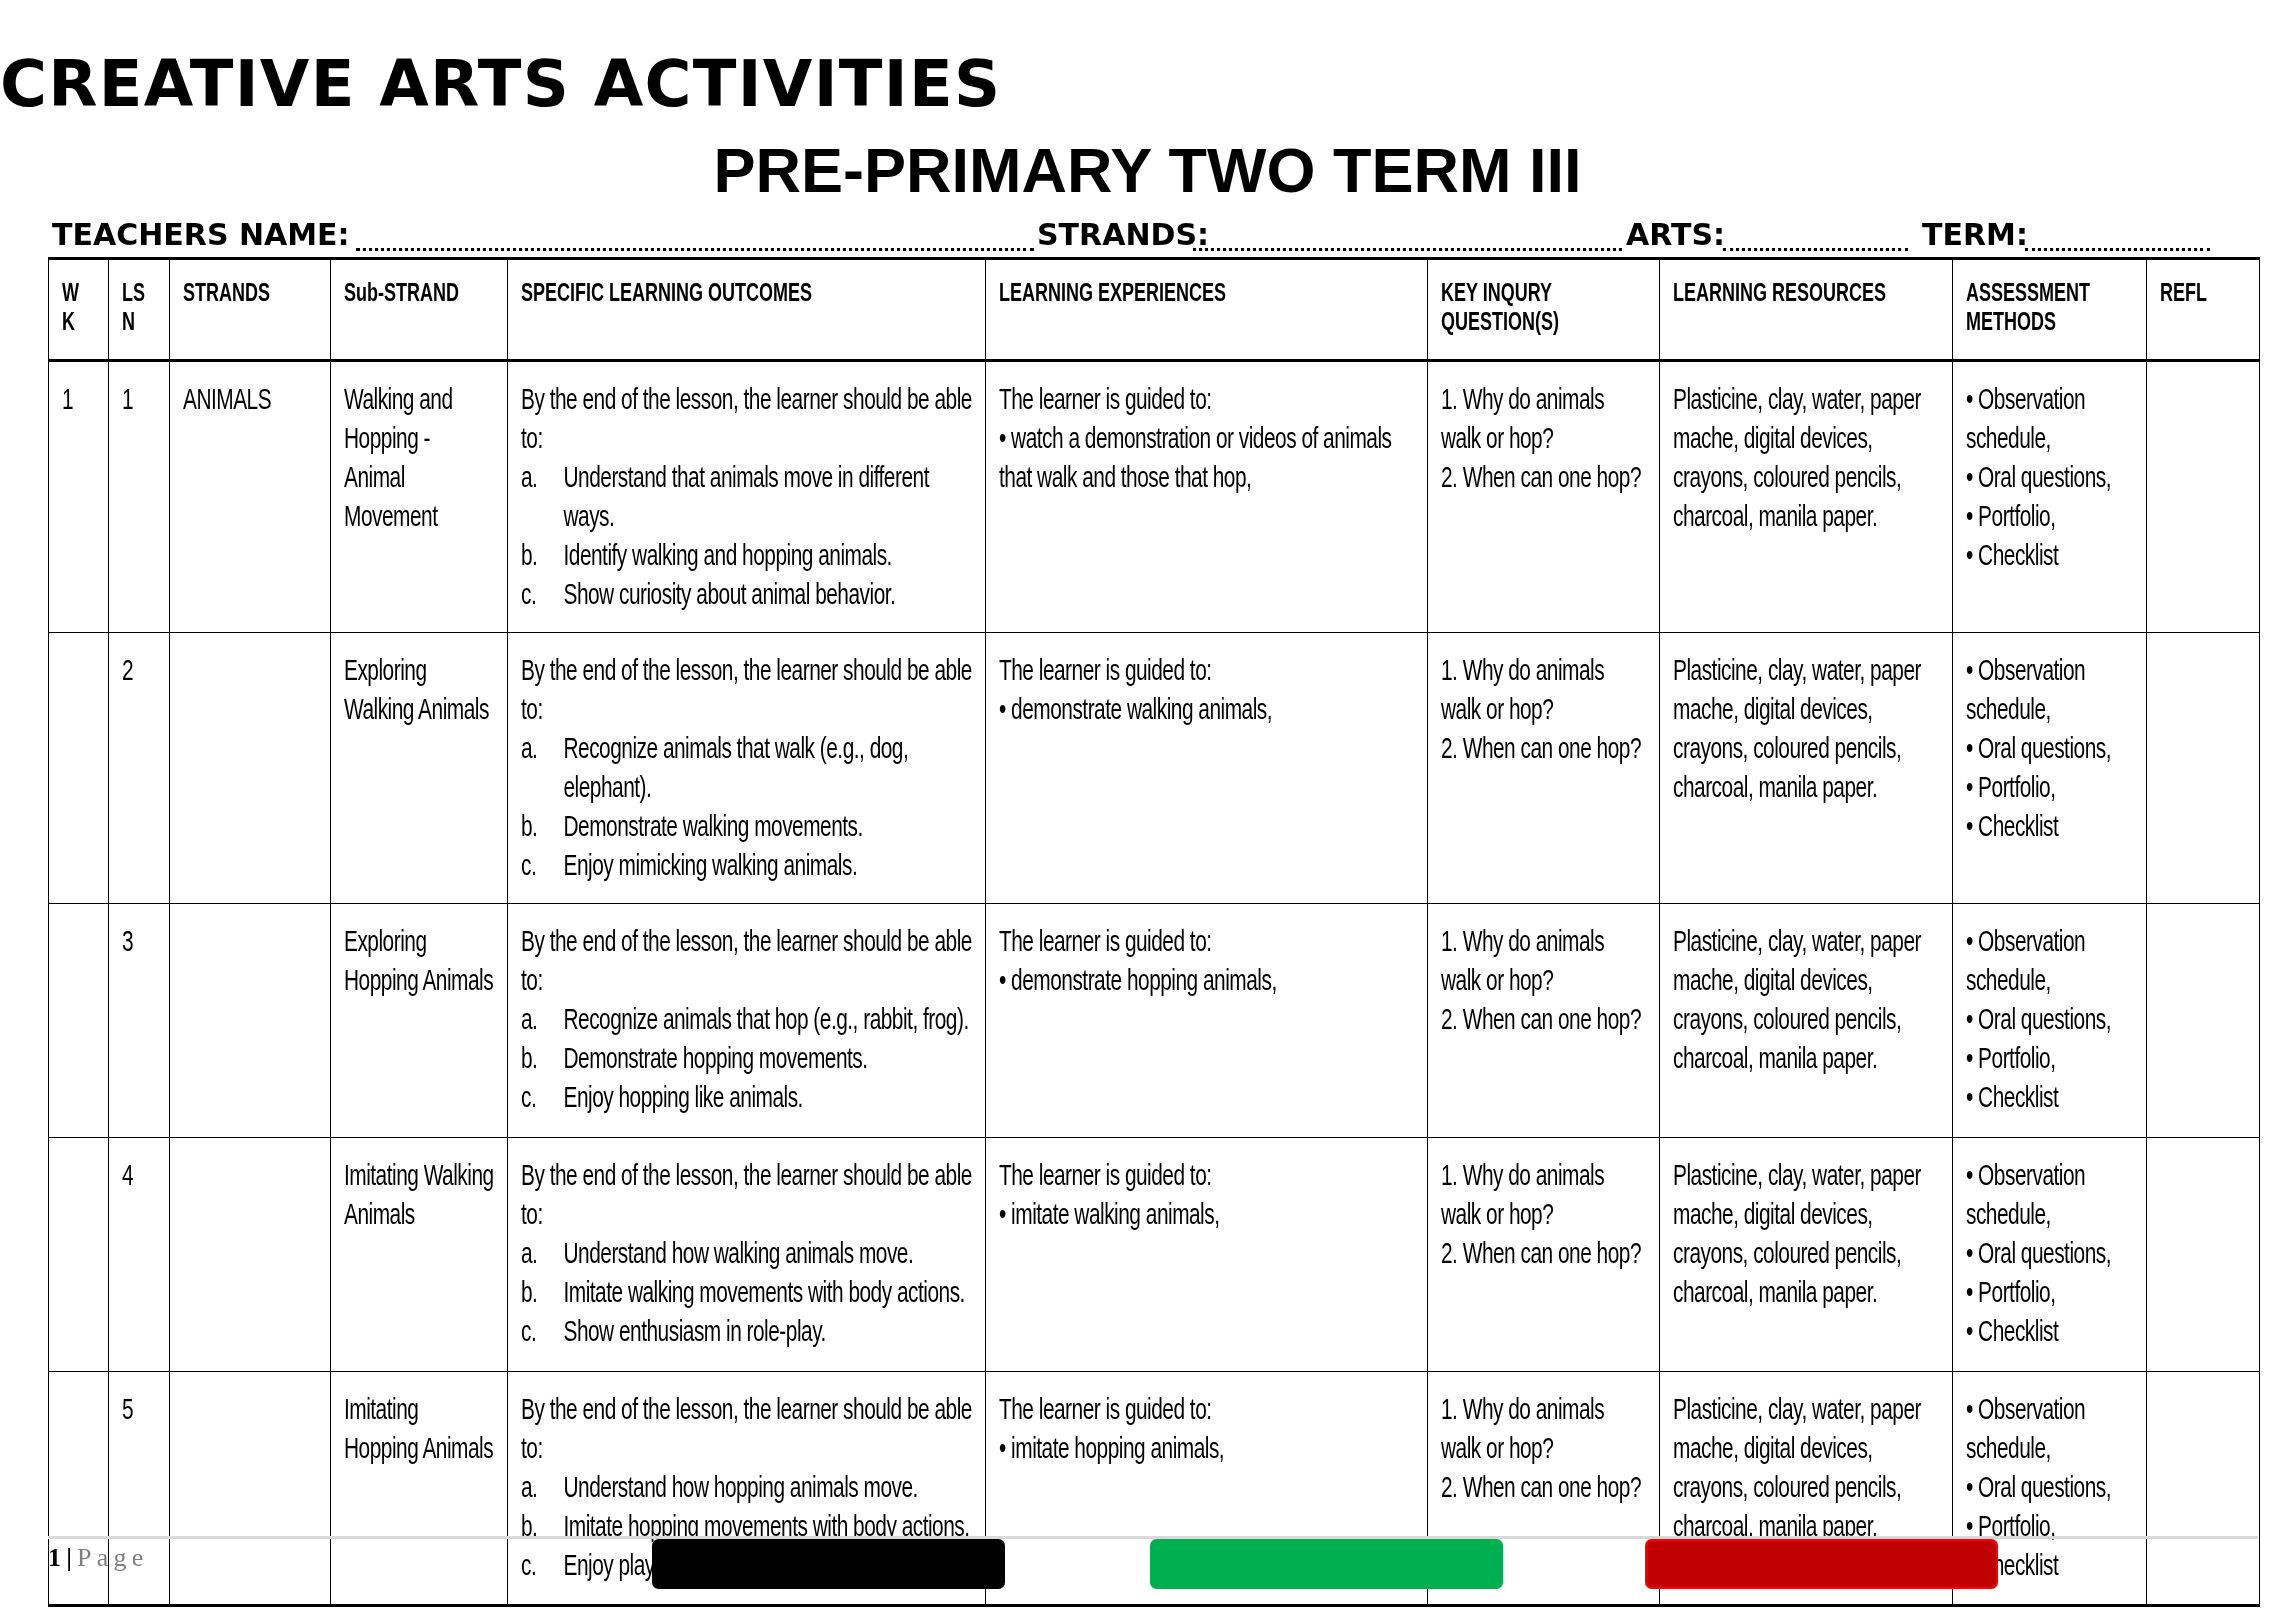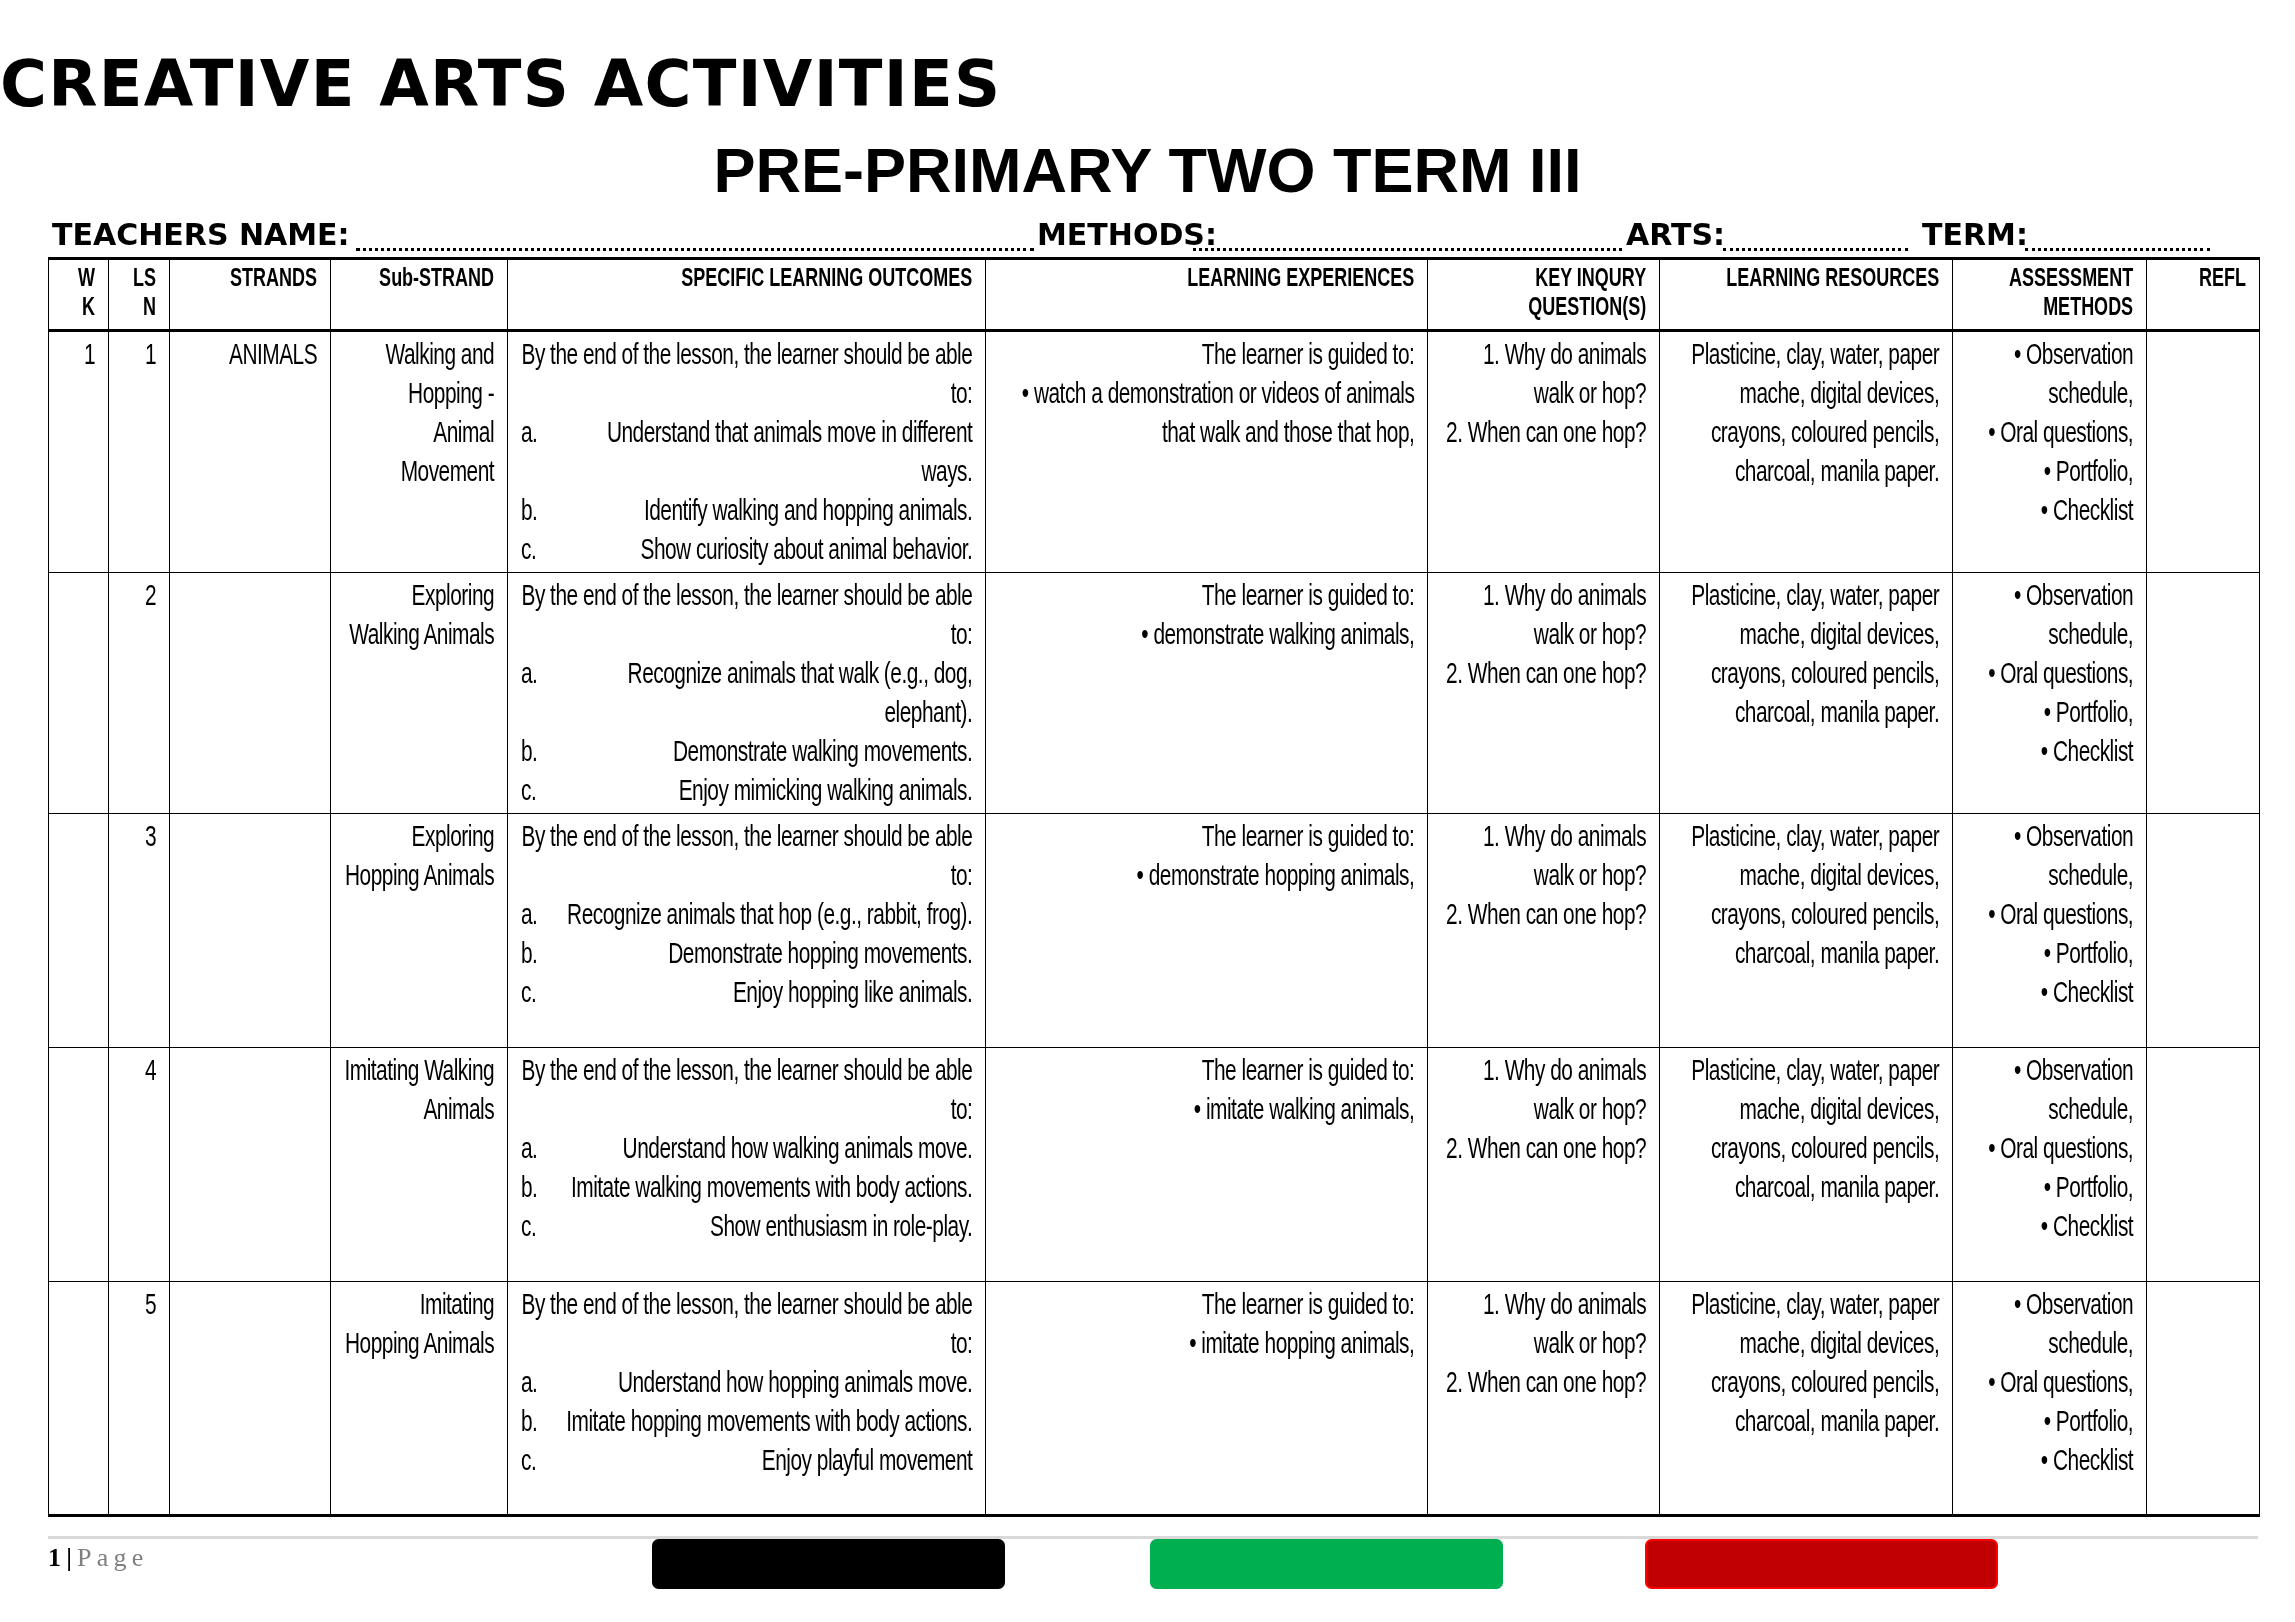--- a/index.html
+++ b/index.html
@@ -7,21 +7,21 @@
   .title1 { position:absolute; left:0; width:2295px; top:47px; text-align:left;
     font-family:"DejaVu Sans", sans-serif; font-weight:bold; font-size:64px; letter-spacing:1.3px; }
   .title2 { position:absolute; left:0; width:2295px; top:134px; text-align:center;
     font-family:"Liberation Sans", sans-serif; font-weight:bold; font-size:63px; }
   .meta { position:absolute; left:48px; top:217px; width:2172px; height:39px;
     font-family:"DejaVu Sans", sans-serif; font-weight:bold; font-size:30px; white-space:nowrap; }
   .meta span.lbl { position:absolute; top:0; }
   .meta span.dots { position:absolute; top:31px; height:0; border-bottom:3.3px dotted #000; }
   table { position:absolute; left:48px; top:257px; width:2210px; border-collapse:collapse;
     font-family:"Liberation Sans", sans-serif; font-size:29px; table-layout:fixed; }
-  td, th { border:1.3px solid #000; vertical-align:top; padding:3px 13px; text-align:right; }
+  td, th { border:1.3px solid #000; vertical-align:top; padding:18px 13px; text-align:left; }
   th { font-weight:bold; font-size:25px; height:63px; border-bottom:3.3px solid #000; transform-origin:left; }
   thead tr { border-top:3.3px solid #000; }
   tbody tr { height:234px; }
   tbody tr:last-child td { border-bottom:3.3px solid #000; }
   td { line-height:39px; letter-spacing:-0.7px; }
   .cell-inner { width:139%; transform:scaleX(0.72); transform-origin:left top; }
   .ol { margin:0; padding:0; list-style:none; }
   .ol li { position:relative; padding-left:59px; }
   .ol li span.m { position:absolute; left:0; }
   .footer-line { position:absolute; left:48px; top:1536px; width:2210px; height:2.6px; background:#d9d9d9; }
@@ -33,21 +33,21 @@
 </style>
 </head>
 <body>
 
 <div class="title1">CREATIVE ARTS ACTIVITIES</div>
 <div class="title2">PRE-PRIMARY TWO TERM III</div>
 
 <div class="meta">
   <span class="lbl" style="left:4px">TEACHERS NAME:</span>
   <span class="dots" style="left:308px;width:678px"></span>
-  <span class="lbl" style="left:989px">METHODS:</span>
+  <span class="lbl" style="left:989px">STRANDS:</span>
   <span class="dots" style="left:1145px;width:429px"></span>
   <span class="lbl" style="left:1578px">ARTS:</span>
   <span class="dots" style="left:1675px;width:185px"></span>
   <span class="lbl" style="left:1874px">TERM:</span>
   <span class="dots" style="left:1977px;width:185px"></span>
 </div>
 
 <table>
   <colgroup>
     <col style="width:60px">

